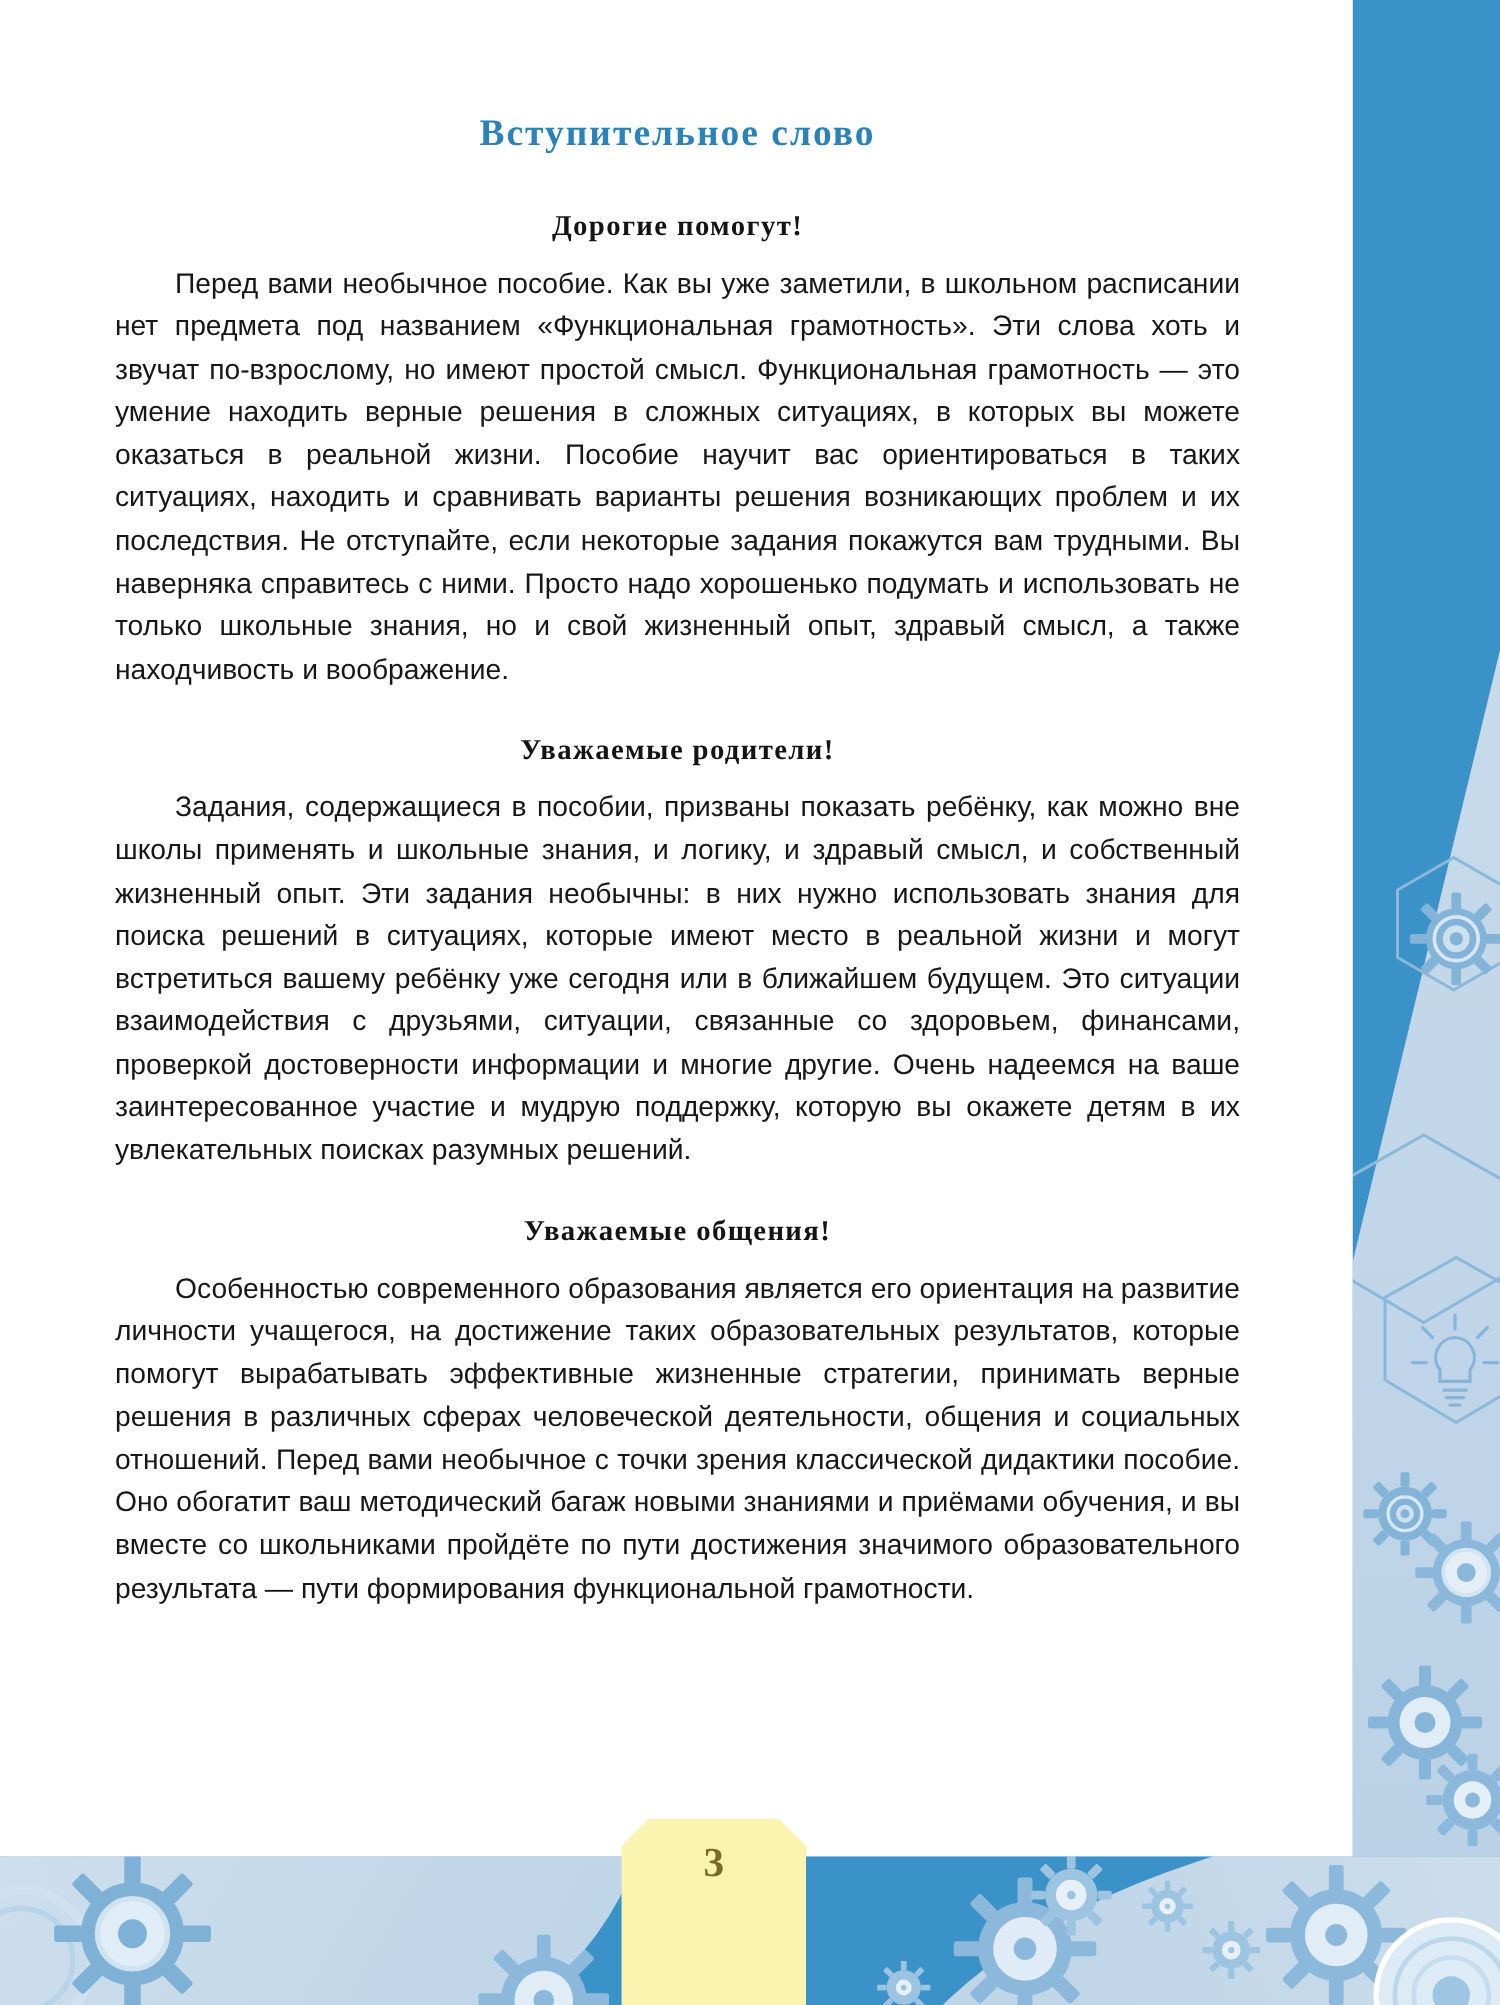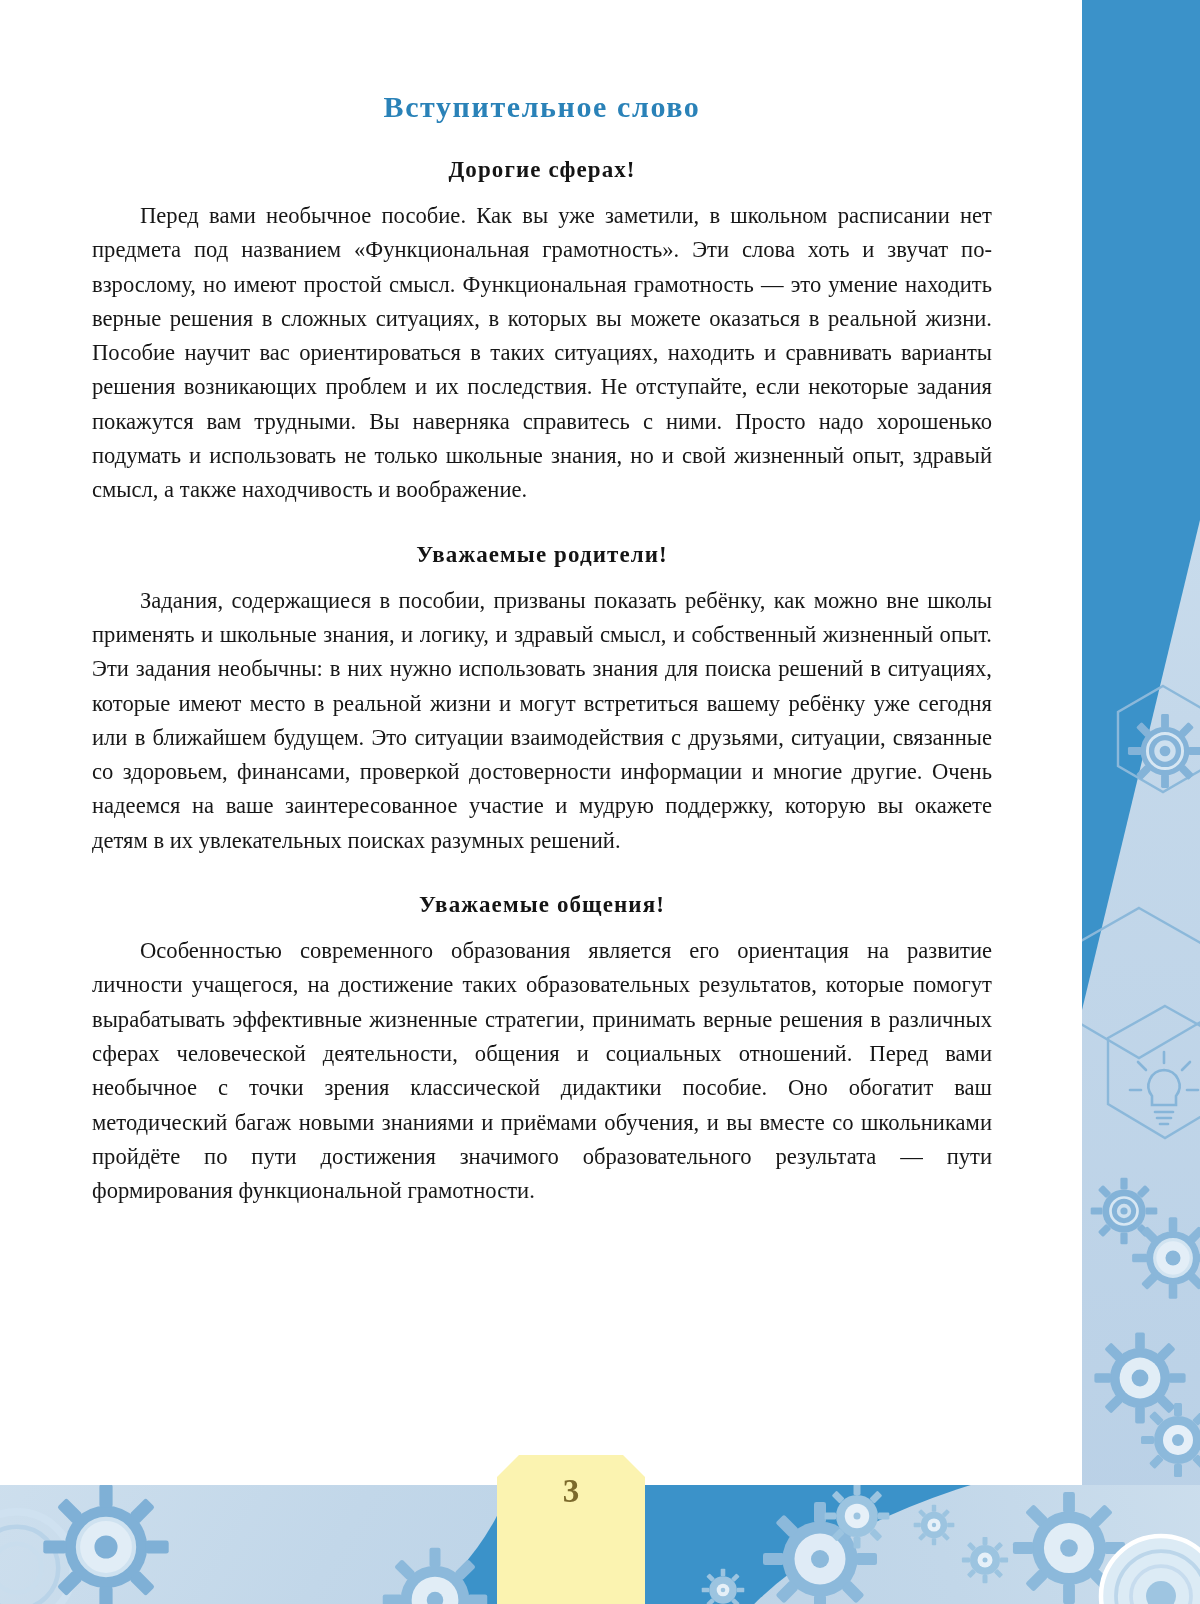--- a/index.html
+++ b/index.html
@@ -84,21 +84,21 @@
   }
 
   .content {
     position: absolute;
     left: 92px;
     top: 90px;
     width: 900px;
   }
 
   h1.doc-title {
-    margin: 0 0 33px 0;
+    margin: 0 0 44px 0;
     text-align: center;
     font-size: 30px;
     font-weight: 700;
     letter-spacing: 1.6px;
     color: #2a82b8;
     font-family: "Liberation Serif", "DejaVu Serif", serif;
   }
 
   h2.section-heading {
     margin: 34px 0 16px 0;
@@ -113,21 +113,21 @@
 
   p.body-text {
     margin: 0 0 14px 0;
     text-align: justify;
     text-justify: inter-word;
     text-indent: 48px;
     font-size: 22.6px;
     line-height: 34.3px;
     color: #171717;
     hyphens: manual;
-    font-family: Liberation Serif, serif;
+    font-family: Liberation Sans, sans-serif;
   }
 
   
   .page-tab {
     position: absolute;
     left: 497px;
     top: 1455px;
     width: 148px;
     height: 149px;
     background: #fbf3b0;
@@ -438,21 +438,21 @@
         <circle cx="40" cy="40" r="4" fill="#9cc4e0"></circle>
       </svg>
     </div>
   </div>
 
   <div class="sheet">
     <div class="content">
 
       <h1 class="doc-title">Вступительное слово</h1>
 
-      <h2 class="section-heading first">Дорогие сферах!</h2>
+      <h2 class="section-heading first">Дорогие помогут!</h2>
       <p class="body-text">Перед вами необычное пособие. Как вы уже заметили, в школьном расписании нет предмета под названием «Функциональная грамотность». Эти слова хоть и звучат по-взрослому, но имеют простой смысл. Функциональная грамотность — это умение находить верные решения в сложных ситуациях, в которых вы можете оказаться в реальной жизни. Пособие научит вас ориентироваться в таких ситуациях, находить и сравнивать варианты решения возникающих проблем и их последствия. Не отступайте, если некоторые задания покажутся вам трудными. Вы наверняка справитесь с ними. Просто надо хорошенько подумать и использовать не только школьные знания, но и свой жизненный опыт, здравый смысл, а также находчивость и воображение.</p>
 
       <h2 class="section-heading">Уважаемые родители!</h2>
       <p class="body-text">Задания, содержащиеся в пособии, призваны показать ребёнку, как можно вне школы применять и школьные знания, и логику, и здравый смысл, и собственный жизненный опыт. Эти задания необычны: в них нужно использовать знания для поиска решений в ситуациях, которые имеют место в реальной жизни и могут встретиться вашему ребёнку уже сегодня или в ближайшем будущем. Это ситуации взаимодействия с друзьями, ситуации, связанные со здоровьем, финансами, проверкой достоверности информации и многие другие. Очень надеемся на ваше заинтересованное участие и мудрую поддержку, которую вы окажете детям в их увлекательных поисках разумных решений.</p>
 
       <h2 class="section-heading">Уважаемые общения!</h2>
       <p class="body-text">Особенностью современного образования является его ориентация на развитие личности учащегося, на достижение таких образовательных результатов, которые помогут вырабатывать эффективные жизненные стратегии, принимать верные решения в различных сферах человеческой деятельности, общения и социальных отношений. Перед вами необычное с точки зрения классической дидактики пособие. Оно обогатит ваш методический багаж новыми знаниями и приёмами обучения, и вы вместе со школьниками пройдёте по пути достижения значимого образовательного результата — пути формирования функциональной грамотности.</p>
 
     </div>
   </div>

